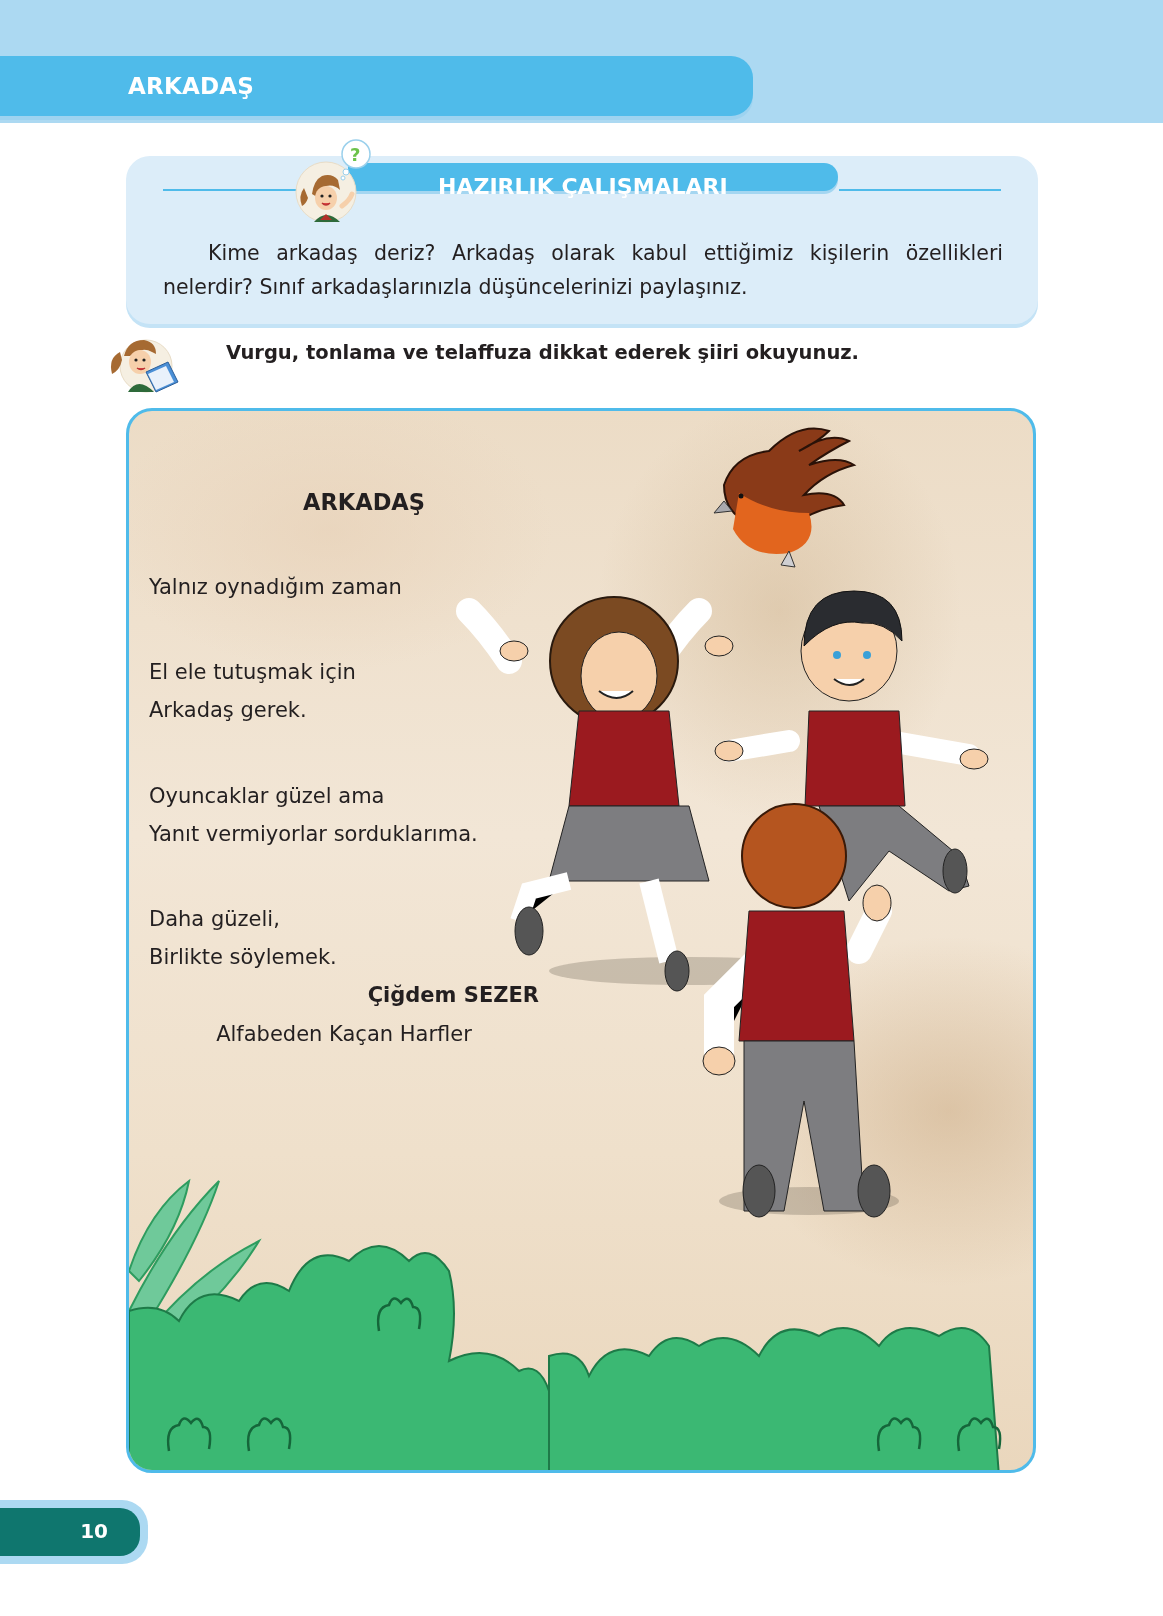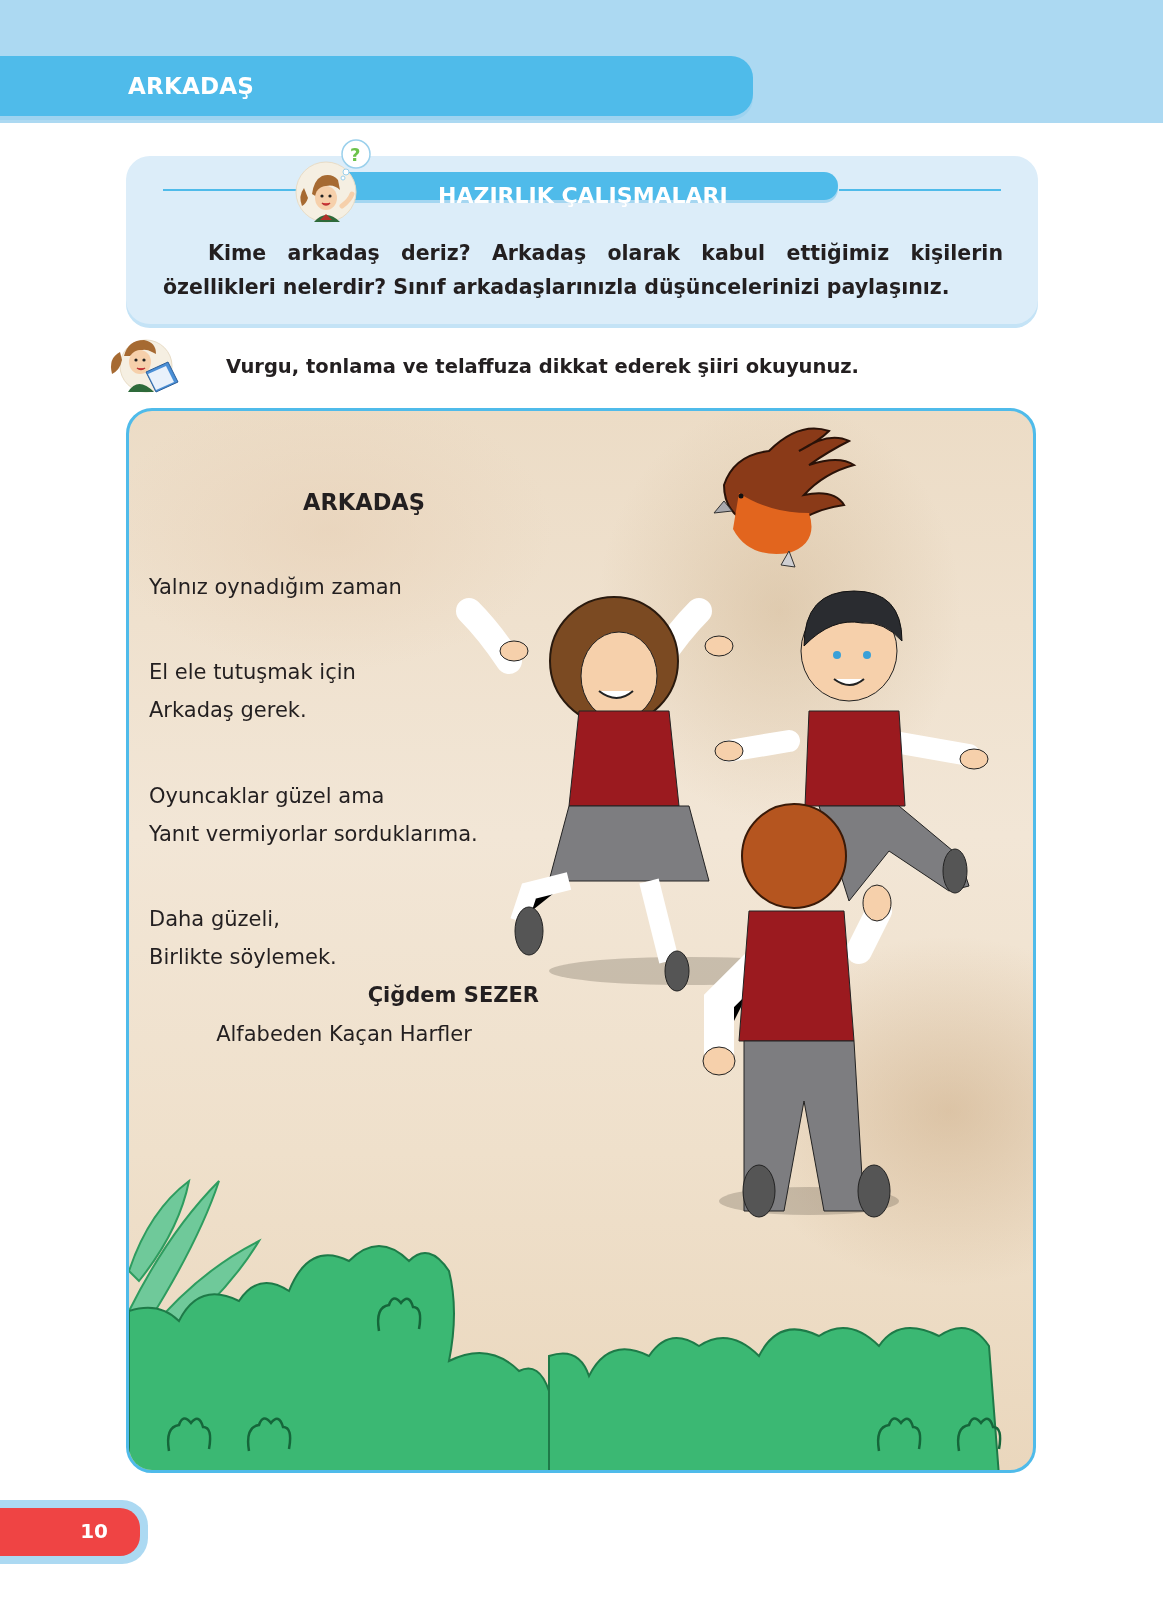--- a/index.html
+++ b/index.html
@@ -22,41 +22,41 @@
   
   .prep-box {
     position: absolute; left: 126px; top: 156px; width: 912px; height: 168px;
     background: #dcedf9; border-radius: 24px;
     box-shadow: 0 4px 0 #c4e3f6;
   }
   .prep-line { position: absolute; height: 2px; background: #4fbbea; top: 33px; }
   .prep-line.l { left: 37px; width: 150px; }
   .prep-line.r { left: 713px; width: 162px; }
   .prep-pill {
-    position: absolute; left: 222px; top: 16px; width: 490px; height: 28px;
+    position: absolute; left: 222px; top: 7px; width: 490px; height: 28px;
     background: #4fbbea; border-radius: 0 24px 24px 0;
     box-shadow: 0 3px 0 #a4d6f1;
   }
   .prep-pill span {
     position: absolute; left: 90px; top: 11px;
     color: #fff; font-weight: bold; font-size: 22px;
   }
   .mascot-circle {
     position: absolute; left: 160px; top: -20px; width: 92px; height: 92px;
   }
   .prep-text {
     position: absolute; left: 37px; top: 80px; width: 840px;
     font-size: 20.5px; line-height: 34px; color: #231f20;
-    text-indent: 45px; text-align: justify; font-weight: bold;
+    text-indent: 45px; text-align: justify;
   }
 
   
   .instruction-icon { position: absolute; left: 100px; top: 326px; width: 88px; height: 70px; }
   .instruction {
-    position: absolute; left: 226px; top: 355px;
+    position: absolute; left: 226px; top: 341px;
     font-weight: bold; font-size: 19.5px; color: #231f20;
   }
 
   
   .poem-card {
     position: absolute; left: 126px; top: 408px; width: 910px; height: 1065px;
     border: 3px solid #4fbbea; border-radius: 26px; overflow: hidden;
     background:
       radial-gradient(ellipse 300px 250px at 820px 700px, rgba(196,160,118,0.45), transparent 70%),
       radial-gradient(ellipse 260px 300px at 650px 200px, rgba(200,170,130,0.40), transparent 70%),
@@ -74,21 +74,21 @@
   .poem .author { display: block; text-align: right; font-weight: bold; white-space: nowrap; }
   .poem .source { display: block; text-align: center; white-space: nowrap; }
 
   .illustration { position: absolute; left: 0; top: 0; width: 910px; height: 1065px; }
   .page-num {
     position: absolute; left: 0; top: 1500px; width: 148px; height: 64px;
     background: #acd9f2; border-radius: 0 26px 26px 0;
   }
   .page-num .inner {
     position: absolute; left: 0; top: 8px; width: 140px; height: 48px;
-    background: #ef4444; border-radius: 0 20px 20px 0;
+    background: #0f766e; border-radius: 0 20px 20px 0;
   }
   .page-num span {
     position: absolute; right: 32px; top: 11px;
     color: #fff; font-weight: bold; font-size: 20px;
   }
 </style>
 </head>
 <body>
 
 <div class="top-band"></div>

